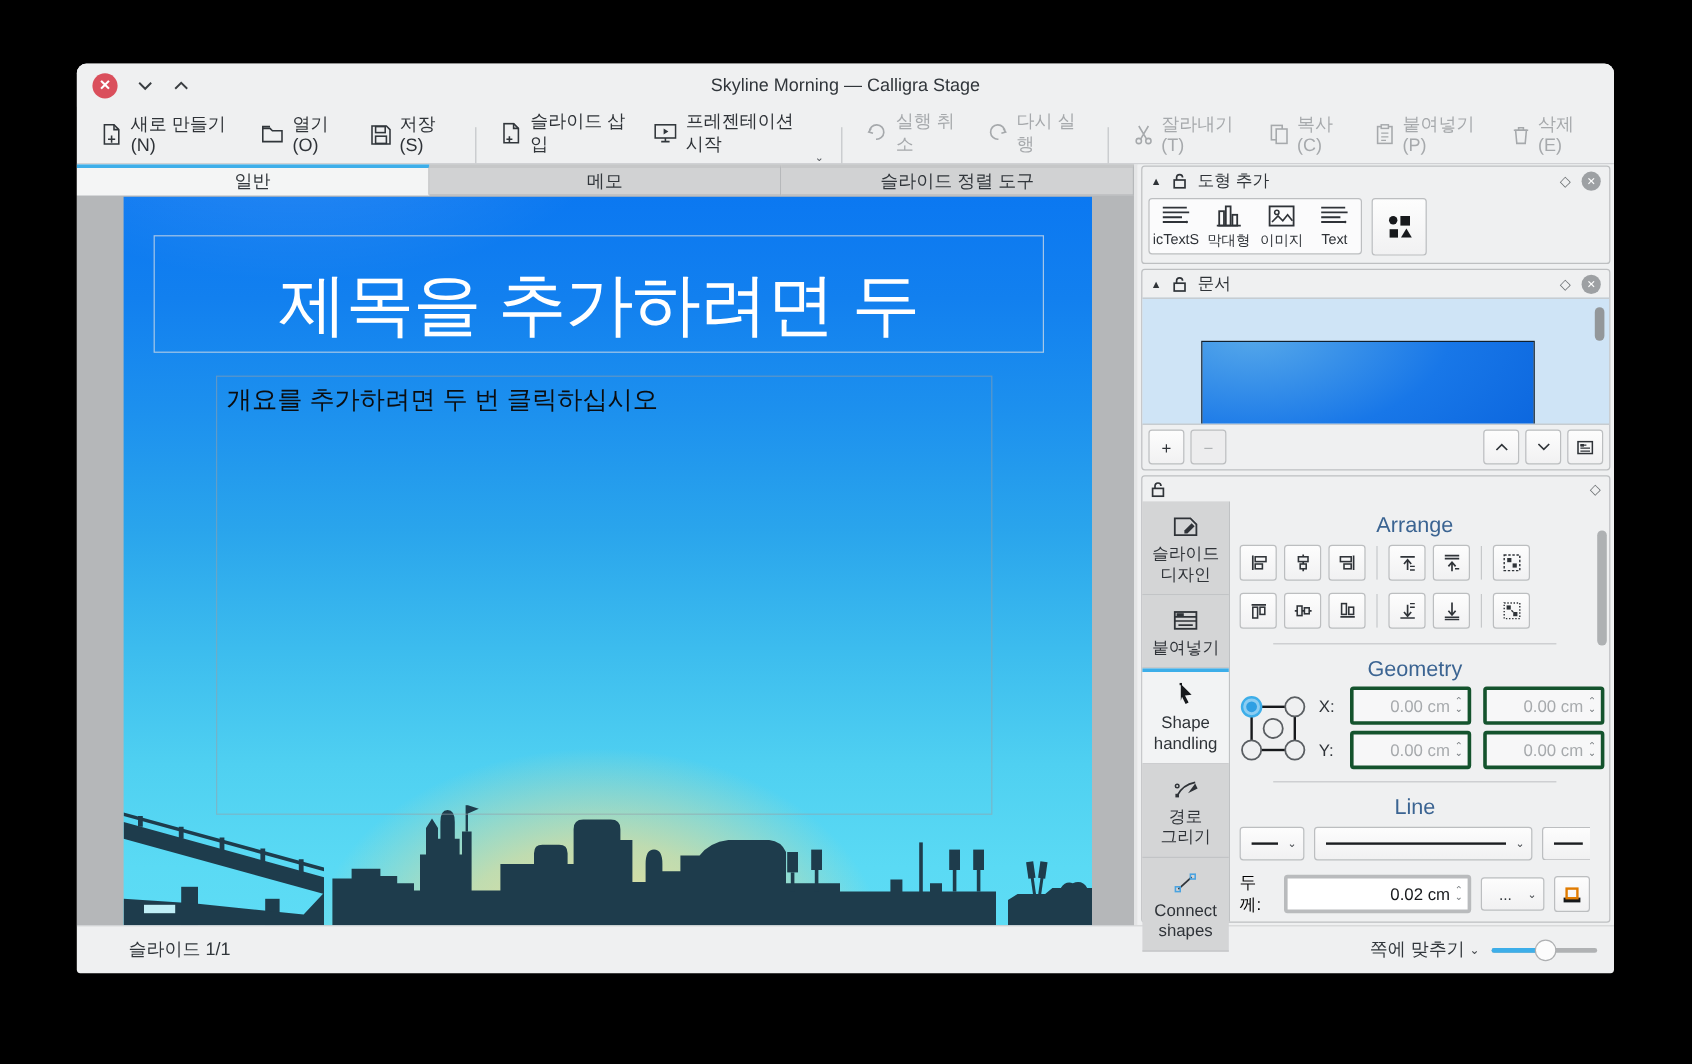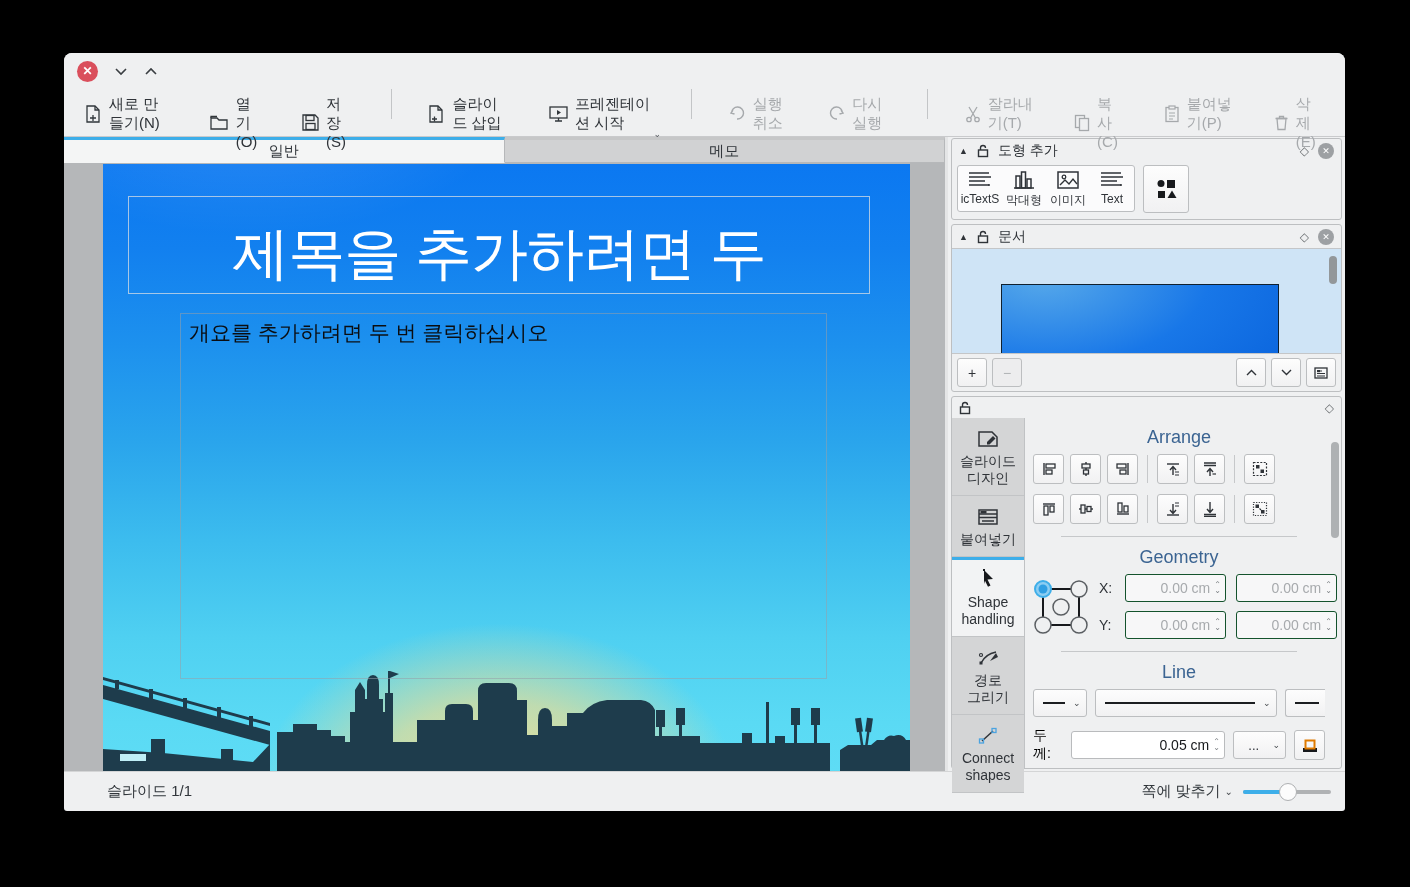--- a/index.html
+++ b/index.html
@@ -6,21 +6,21 @@
     font-family:"Liberation Sans",sans-serif;-webkit-font-smoothing:antialiased;}
   .window{position:absolute;left:64px;top:53px;width:1281px;height:758px;background:#eff0f1;
     border-radius:8px 8px 3px 3px;overflow:hidden;display:flex;flex-direction:column;}
   
   .titlebar{height:36px;display:flex;align-items:center;position:relative;background:#eff0f1;flex:0 0 auto;}
   .close-btn{width:21px;height:21px;border-radius:50%;background:#da4f5c;color:#fff;margin-left:13px;
     display:flex;align-items:center;justify-content:center;font-size:12px;font-weight:bold;cursor:default;}
   .tb-chev{margin-left:16px;color:#3a3e42;}
   .win-title{position:absolute;left:0;right:0;text-align:center;font-size:15px;color:#31363b;pointer-events:none;}
   
-  .toolbar{height:47px;display:flex;align-items:flex-start;padding:0 12px;gap:20px;border-bottom:1px solid #c9cacc;flex:0 0 auto;}
+  .toolbar{height:47px;display:flex;align-items:flex-end;padding:0 12px;gap:4px;border-bottom:1px solid #c9cacc;flex:0 0 auto;}
   .tb-btn{display:flex;align-items:center;gap:7px;padding:6px 9px;border-radius:3px;font-size:15px;color:#2f3338;position:relative;}
   .tb-btn svg{flex:0 0 auto;}
   .tb-btn.disabled{color:#a6a9ac;}
   .tb-sep{width:1px;height:30px;background:#c3c5c7;margin:0 8px;}
   .dd-mini{position:absolute;right:2px;bottom:0px;font-size:9px;color:#55595e;}
   
   .content-row{display:flex;flex:1 1 auto;min-height:0;}
   .left-col{width:881px;display:flex;flex-direction:column;min-width:0;}
   .tabbar{height:26px;display:flex;background:#d6d7d8;flex:0 0 auto;}
   .tab{flex:1;display:flex;align-items:center;justify-content:center;font-size:15px;color:#31363b;
@@ -83,21 +83,21 @@
   .sec-title{text-align:center;font-size:18px;color:#3b6492;margin:3px 0 6px 0;}
   .sec-sep{height:1px;background:#c6c8ca;margin:12px 28px 10px 28px;}
   .btn-row{display:flex;align-items:center;gap:6px;margin:0 0 10px 0;}
   .icon-btn{width:29px;height:28px;border:1px solid #bcbec0;border-radius:3px;background:linear-gradient(#fdfdfd,#f1f1f2);
     display:flex;align-items:center;justify-content:center;}
   .vsep{width:1px;height:28px;background:#c6c8ca;margin:0 3px;}
   
   .geo-row{display:flex;gap:10px;align-items:center;}
   .geo-grid{display:grid;grid-template-columns:16px 101px 101px;grid-auto-rows:28px;gap:9px 10px;align-items:center;}
   .geo-lab{font-size:14px;color:#2f3338;}
-  .spin{height:26px;border:1px solid #14532d;border-radius:3px;background:#f7f7f8;display:flex;align-items:center;
+  .spin{height:26px;border:3px solid #14532d;border-radius:3px;background:#f7f7f8;display:flex;align-items:center;
     padding:0 4px 0 8px;font-size:14px;color:#a7aaad;}
   .spin .val{flex:1;text-align:right;padding-right:4px;}
   .spin.enabled{background:#fff;color:#17191c;border-color:#b9bbbd;}
   .spin-arrows{display:flex;flex-direction:column;align-items:center;line-height:6px;font-size:8px;color:#7c8084;}
   
   .dd{height:26px;border:1px solid #bcbec0;border-radius:3px;background:linear-gradient(#fdfdfd,#f1f1f2);
     display:flex;align-items:center;padding:0 5px;}
   .dd .linepre{height:2px;background:#1c1e21;flex:1;margin:0 4px;}
   .dd .chev{font-size:9px;color:#45494d;margin-left:4px;}
   .line-row{display:flex;align-items:center;gap:8px;margin-bottom:10px;}
@@ -127,20 +127,21 @@
     <div class="tb-chev">
       <svg width="14" height="9" viewBox="0 0 14 9">
           <polyline points="2,2 7,7 12,2" fill="none" stroke="#3a3e42" stroke-width="1.6"></polyline>
         </svg>
     </div>
     <div class="tb-chev">
       <svg width="14" height="9" viewBox="0 0 14 9">
           <polyline points="2,7 7,2 12,7" fill="none" stroke="#3a3e42" stroke-width="1.6"></polyline>
         </svg>
     </div>
+    <div class="win-title">Skyline Morning — Calligra Stage</div>
   </div>
 
   <div class="toolbar">
     <div class="tb-btn">
       <span>
           <svg width="17" height="19" viewBox="0 0 17 19">
             <path d="M2 1h8l4 4v12H2z" fill="none" stroke="#31363b" stroke-width="1.3"></path>
             <path d="M10 1v4h4" fill="none" stroke="#31363b" stroke-width="1.3"></path>
             <path d="M5 13h6M8 10v6" stroke="#31363b" stroke-width="1.3"></path>
           </svg>
@@ -245,20 +246,21 @@
         </span>
       <span>삭제(E)</span>
     </div>
   </div>
 
   <div class="content-row">
     <div class="left-col">
       <div class="tabbar">
         <div class="tab active">일반</div>
         <div class="tab">메모</div>
+        <div class="tab">슬라이드 정렬 도구</div>
       </div>
       <div class="canvas">
         <div class="slide">
           <div class="glow"></div>
           <div class="glow2"></div>
           <svg class="skyline" viewBox="0 0 807 130" preserveAspectRatio="none">
             <g fill="#1e3c4c" stroke="none">
 
               <polygon points="0,36 167,82 167,85 0,39"></polygon>
               <polygon points="0,44 167,90 167,104 0,58"></polygon>
@@ -636,21 +638,21 @@
                   <span class="linepre"></span>
                   <span class="chev">⌄</span>
                 </div>
               <div class="dd" style="width:34px;border-radius:3px 0 0 3px;border-right:none;">
                   <span class="linepre" style="max-width:24px;margin-right:0;"></span>
                 </div>
             </div>
             <div class="thick-row">
               <span class="tlab">두께:</span>
               <div class="spin enabled" style="width:150px;">
-                  <span class="val">0.05 cm</span>
+                  <span class="val">0.02 cm</span>
                   <span class="spin-arrows">⌃<br>⌄</span>
                 </div>
               <div class="dd" style="width:44px;">
                   <span style="flex:1;text-align:center;font-size:13px;color:#2f3338;">...</span>
                   <span class="chev">⌄</span>
                 </div>
               <div class="join-btn">
                 <svg width="18" height="16" viewBox="0 0 18 16">
                     <rect x="2" y="11" width="14" height="4" fill="#17191c"></rect>
                     <rect x="4.5" y="3.5" width="9" height="8" fill="none" stroke="#e07b00" stroke-width="2"></rect>

